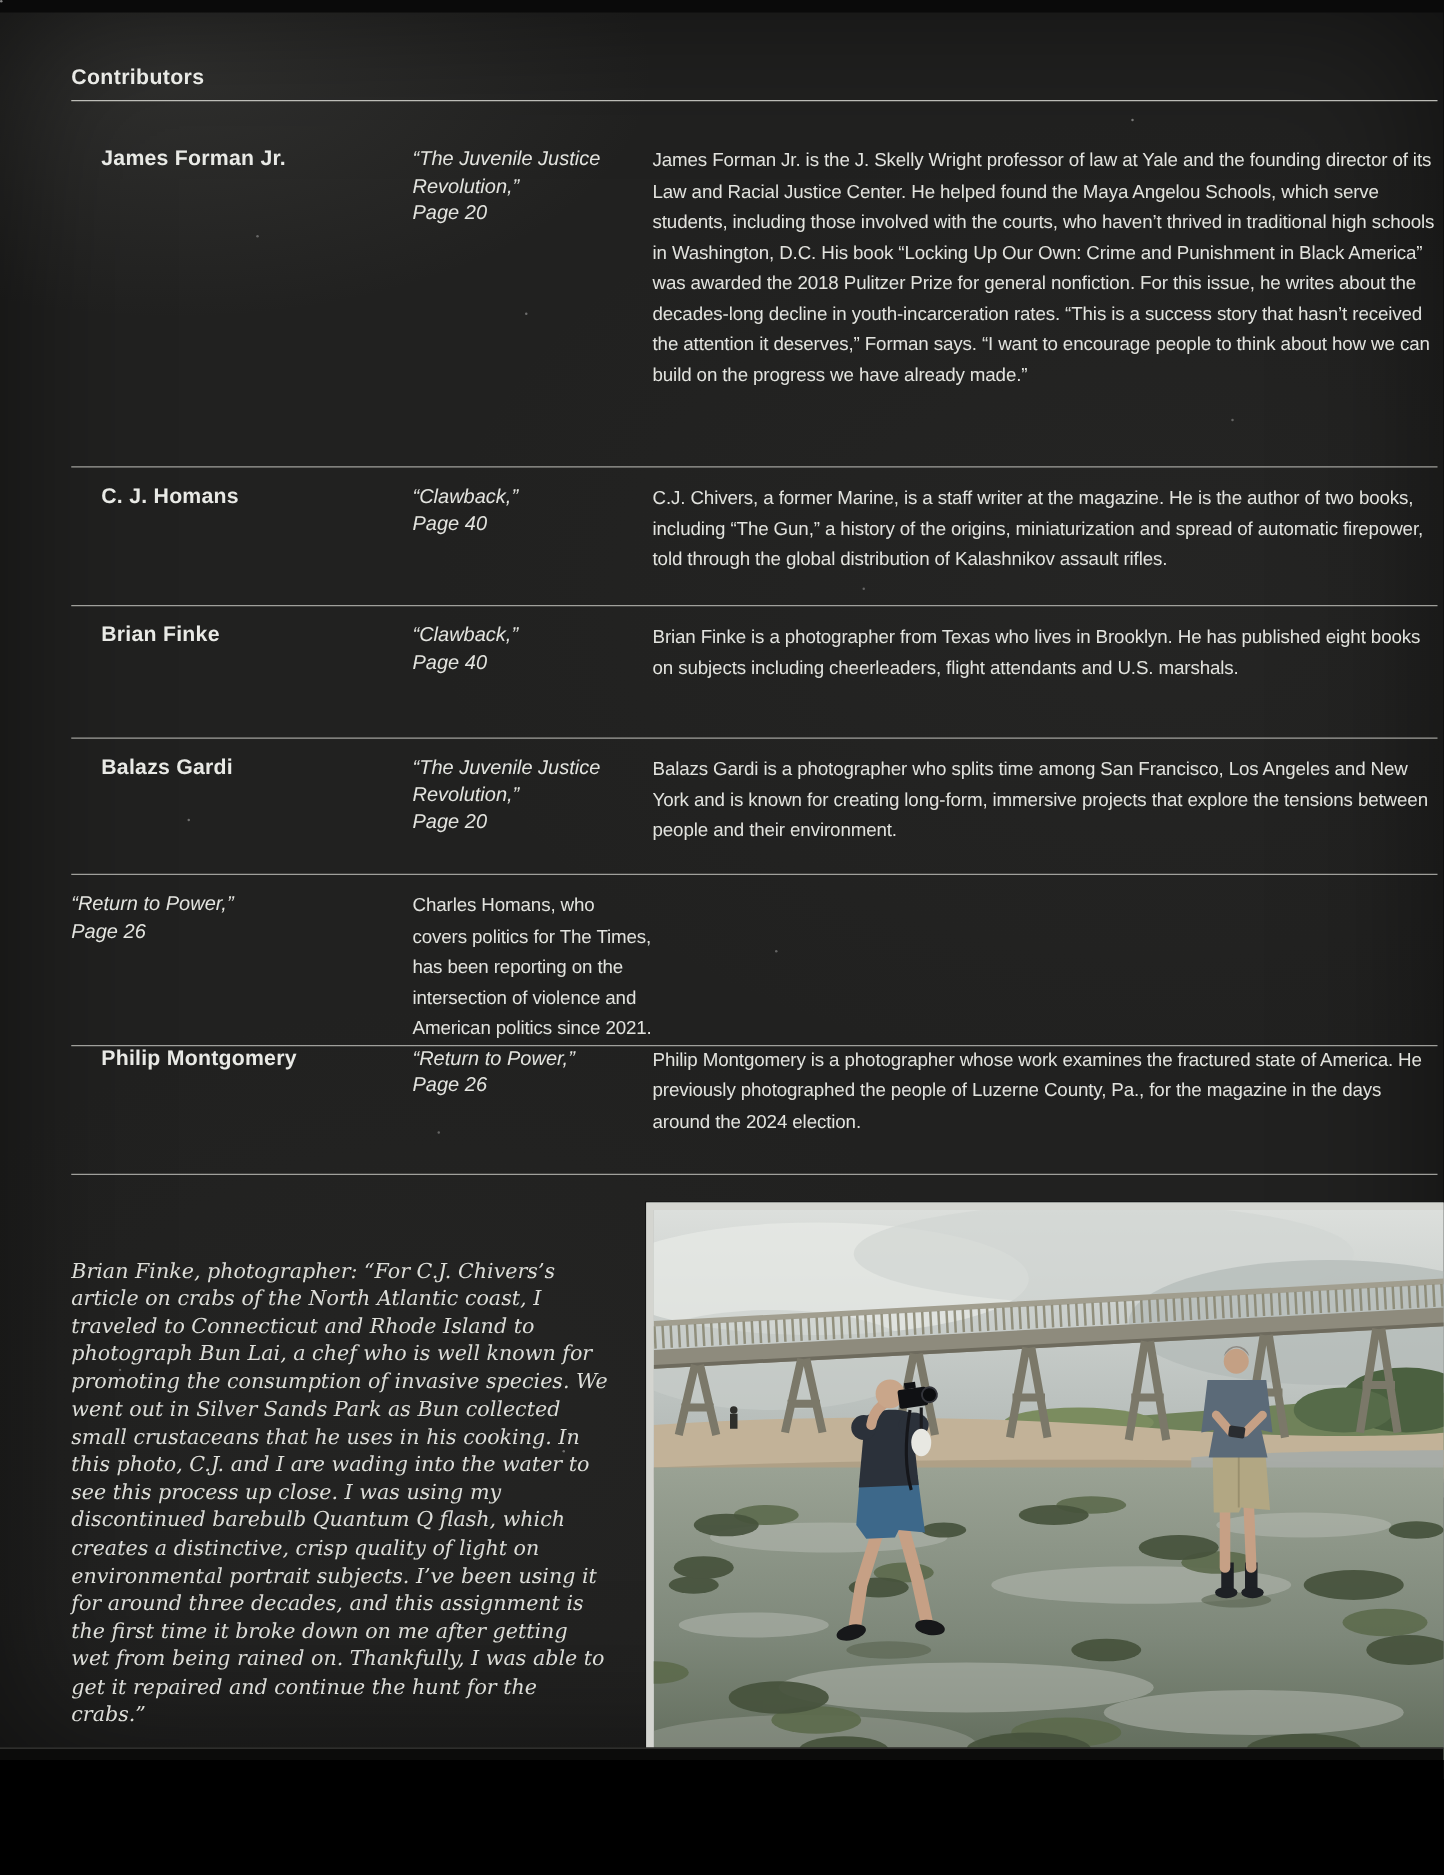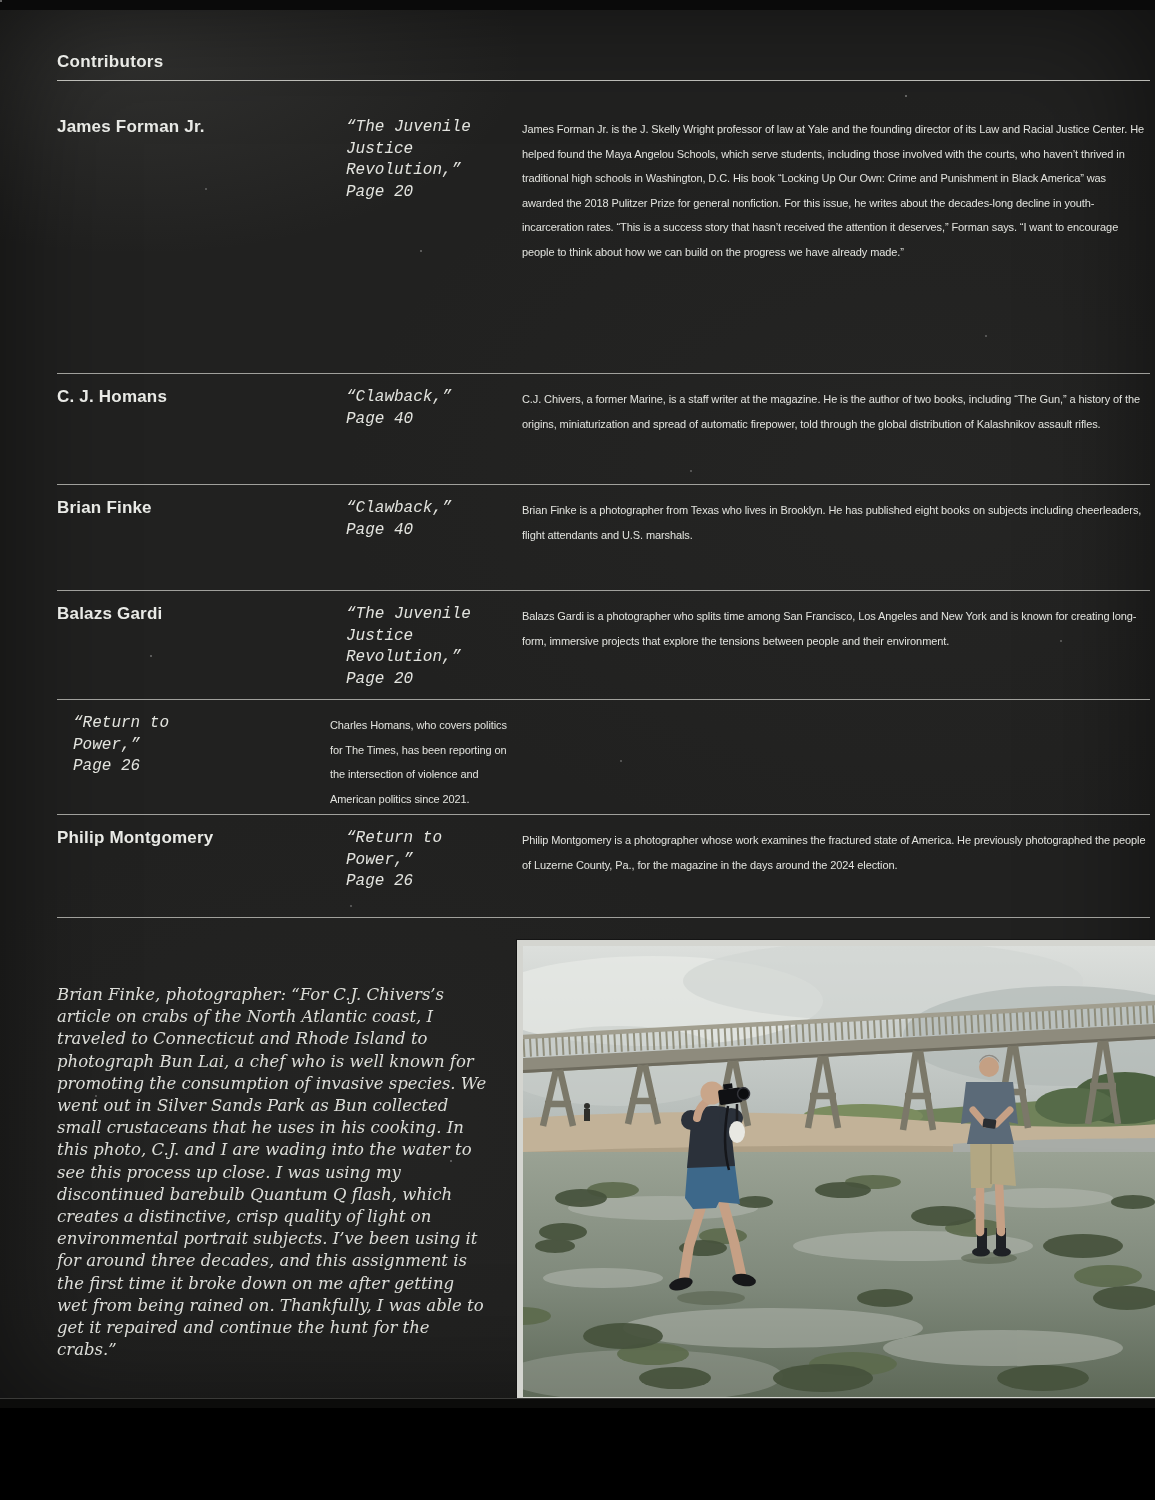--- a/index.html
+++ b/index.html
@@ -26,24 +26,24 @@
       690px 470px 0 rgba(255,255,255,.3), 205px 188px 0 rgba(255,255,255,.3),
       150px 655px 0 rgba(255,255,255,.35), 620px 760px 0 rgba(255,255,255,.3),
       350px 905px 0 rgba(255,255,255,.3), 95px 1095px 0 rgba(255,255,255,.3),
       1060px 640px 0 rgba(255,255,255,.3), 985px 335px 0 rgba(255,255,255,.3),
       300px 1260px 0 rgba(255,255,255,.3), 450px 1160px 0 rgba(255,255,255,.35);}
   .content{position:relative;padding:0 5px 0 57px;box-sizing:border-box;}
   .kicker{font-size:17px;font-weight:bold;letter-spacing:.3px;padding-top:52px;padding-bottom:8px;}
   .rule{border:0;border-top:1.6px solid rgba(222,222,216,.82);margin:0;}
   .row{display:grid;grid-template-columns:273px 192px 1fr;box-sizing:border-box;}
   .row + .row{border-top:1.4px solid rgba(215,215,209,.7);}
-  .c-name{font-size:17px;font-weight:bold;letter-spacing:.2px;}
-  .c-article{font-family:Liberation Mono, monospace;font-style:italic;font-size:16px;line-height:21.5px;color:#e3e4df;max-width:170px;margin-left:16px;}
+  .c-name{font-size:17px;font-weight:bold;letter-spacing:.2px;margin-left:24px;}
+  .c-article{font-family:Liberation Sans, sans-serif;font-style:italic;font-size:16px;line-height:21.5px;color:#e3e4df;max-width:170px;}
   .c-page{display:block;}
-  .c-bio{font-size:11px;line-height:24.5px;letter-spacing:-0.1px;color:#e2e3de;}
+  .c-bio{font-size:15px;line-height:24.5px;letter-spacing:-0.1px;color:#e2e3de;}
   .bts{display:grid;grid-template-columns:460px 1fr;border-top:1.4px solid rgba(215,215,209,.7);min-height:499px;box-sizing:border-box;}
   .bts-title{font-size:17px;font-weight:bold;letter-spacing:.3px;padding-top:9px;}
   .bts-quote{font-family:"DejaVu Serif","Liberation Serif",serif;font-style:italic;font-size:16.5px;line-height:22.2px;color:#dcddd8;margin-top:66px;max-width:432px;}
   .photo{margin:22px 0 0 0;width:634px;height:451px;border:6px solid #d4d5d0;box-sizing:content-box;box-shadow:0 0 0 1px #141414;background:#b9bfbc;}
   .photo svg{display:block;width:634px;height:451px;}
   .footer{display:flex;align-items:flex-start;gap:86px;border-top:1.6px solid rgba(222,222,216,.82);padding-top:28px;height:70px;box-sizing:border-box;}
   .pageno{font-size:17px;font-weight:bold;}
   .issuedate{font-size:21px;letter-spacing:.4px;color:#e4e5e0;}
 </style>
 </head>
@@ -94,21 +94,21 @@
     </section>
 
     <section class="row" style="min-height:115px;padding-top:13px;">
       <div class="c-article">
         <span>“Return to Power,”</span>
         <span class="c-page">Page 26</span>
       </div>
       <div class="c-bio">Charles Homans, who covers politics for The Times, has been reporting on the intersection of violence and American politics since 2021.</div>
     </section>
 
-    <section class="row" style="min-height:103px;padding-top:13px;">
+    <section class="row" style="min-height:103px;">
       <div class="c-name">Philip Montgomery</div>
       <div class="c-article">
         <span>“Return to Power,”</span>
         <span class="c-page">Page 26</span>
       </div>
       <div class="c-bio">Philip Montgomery is a photographer whose work examines the fractured state of America. He previously photographed the people of Luzerne County, Pa., for the magazine in the days around the 2024 election.</div>
     </section>
 
     <section class="bts">
       <div>

